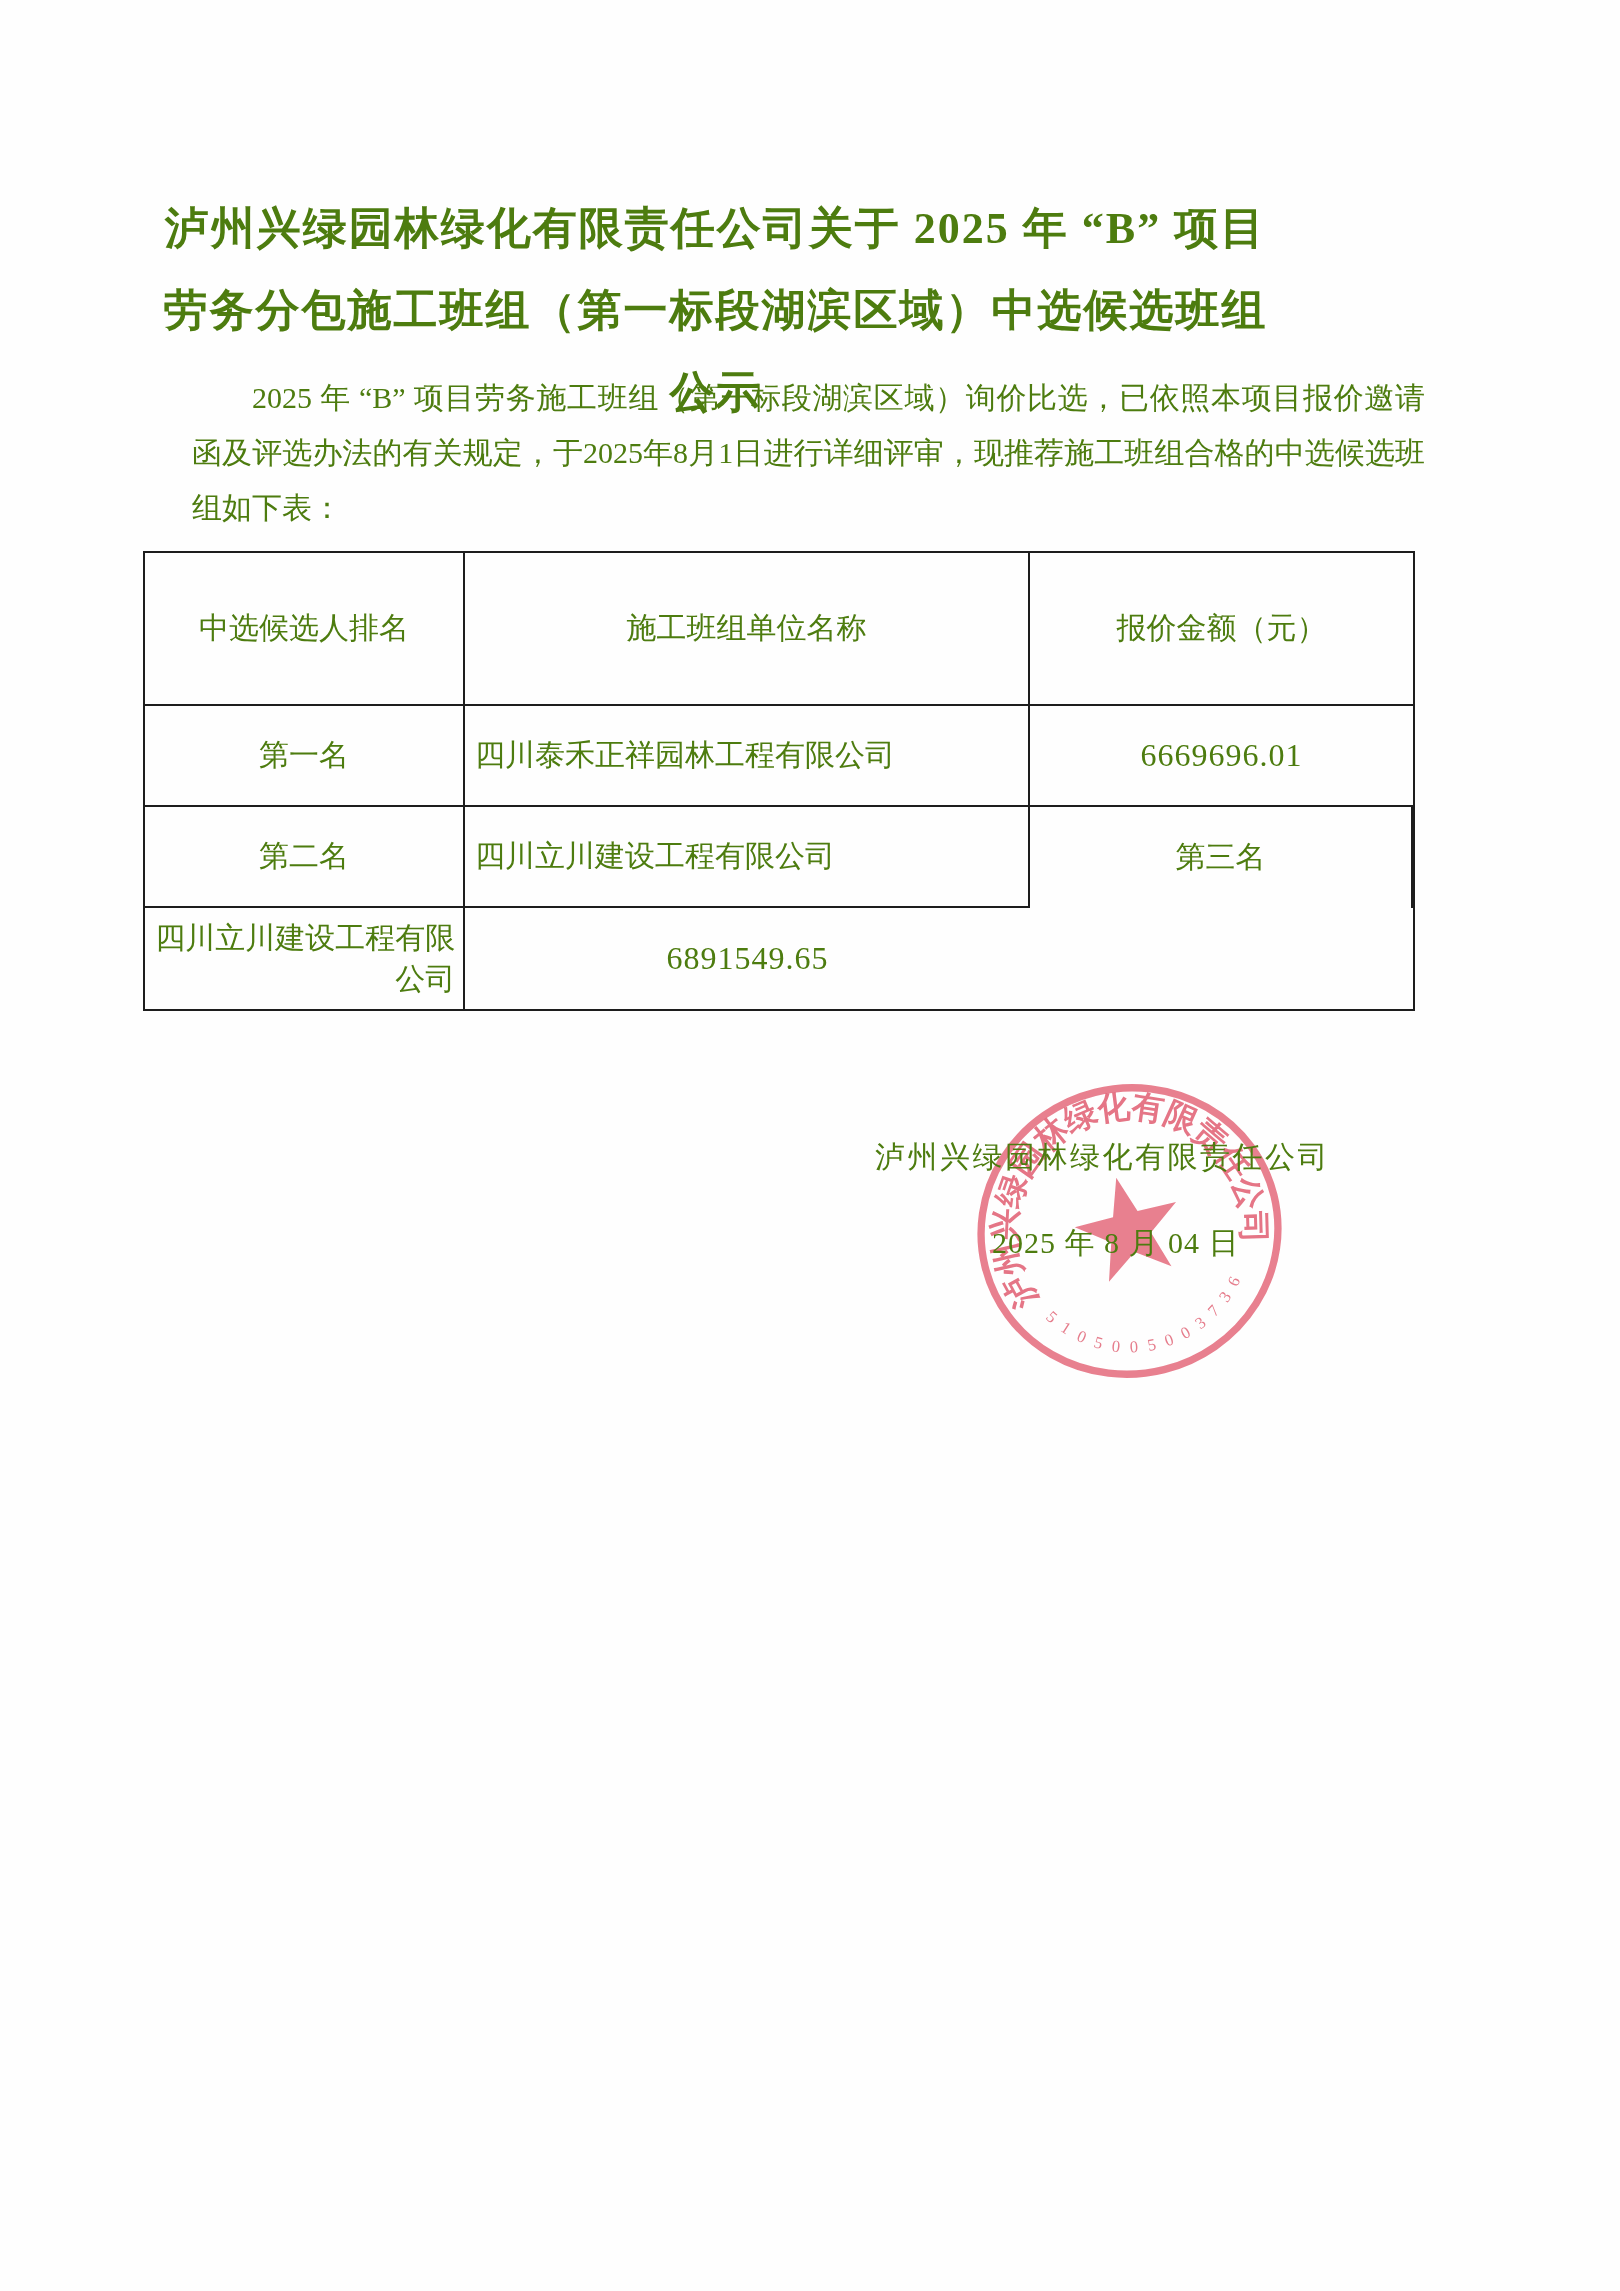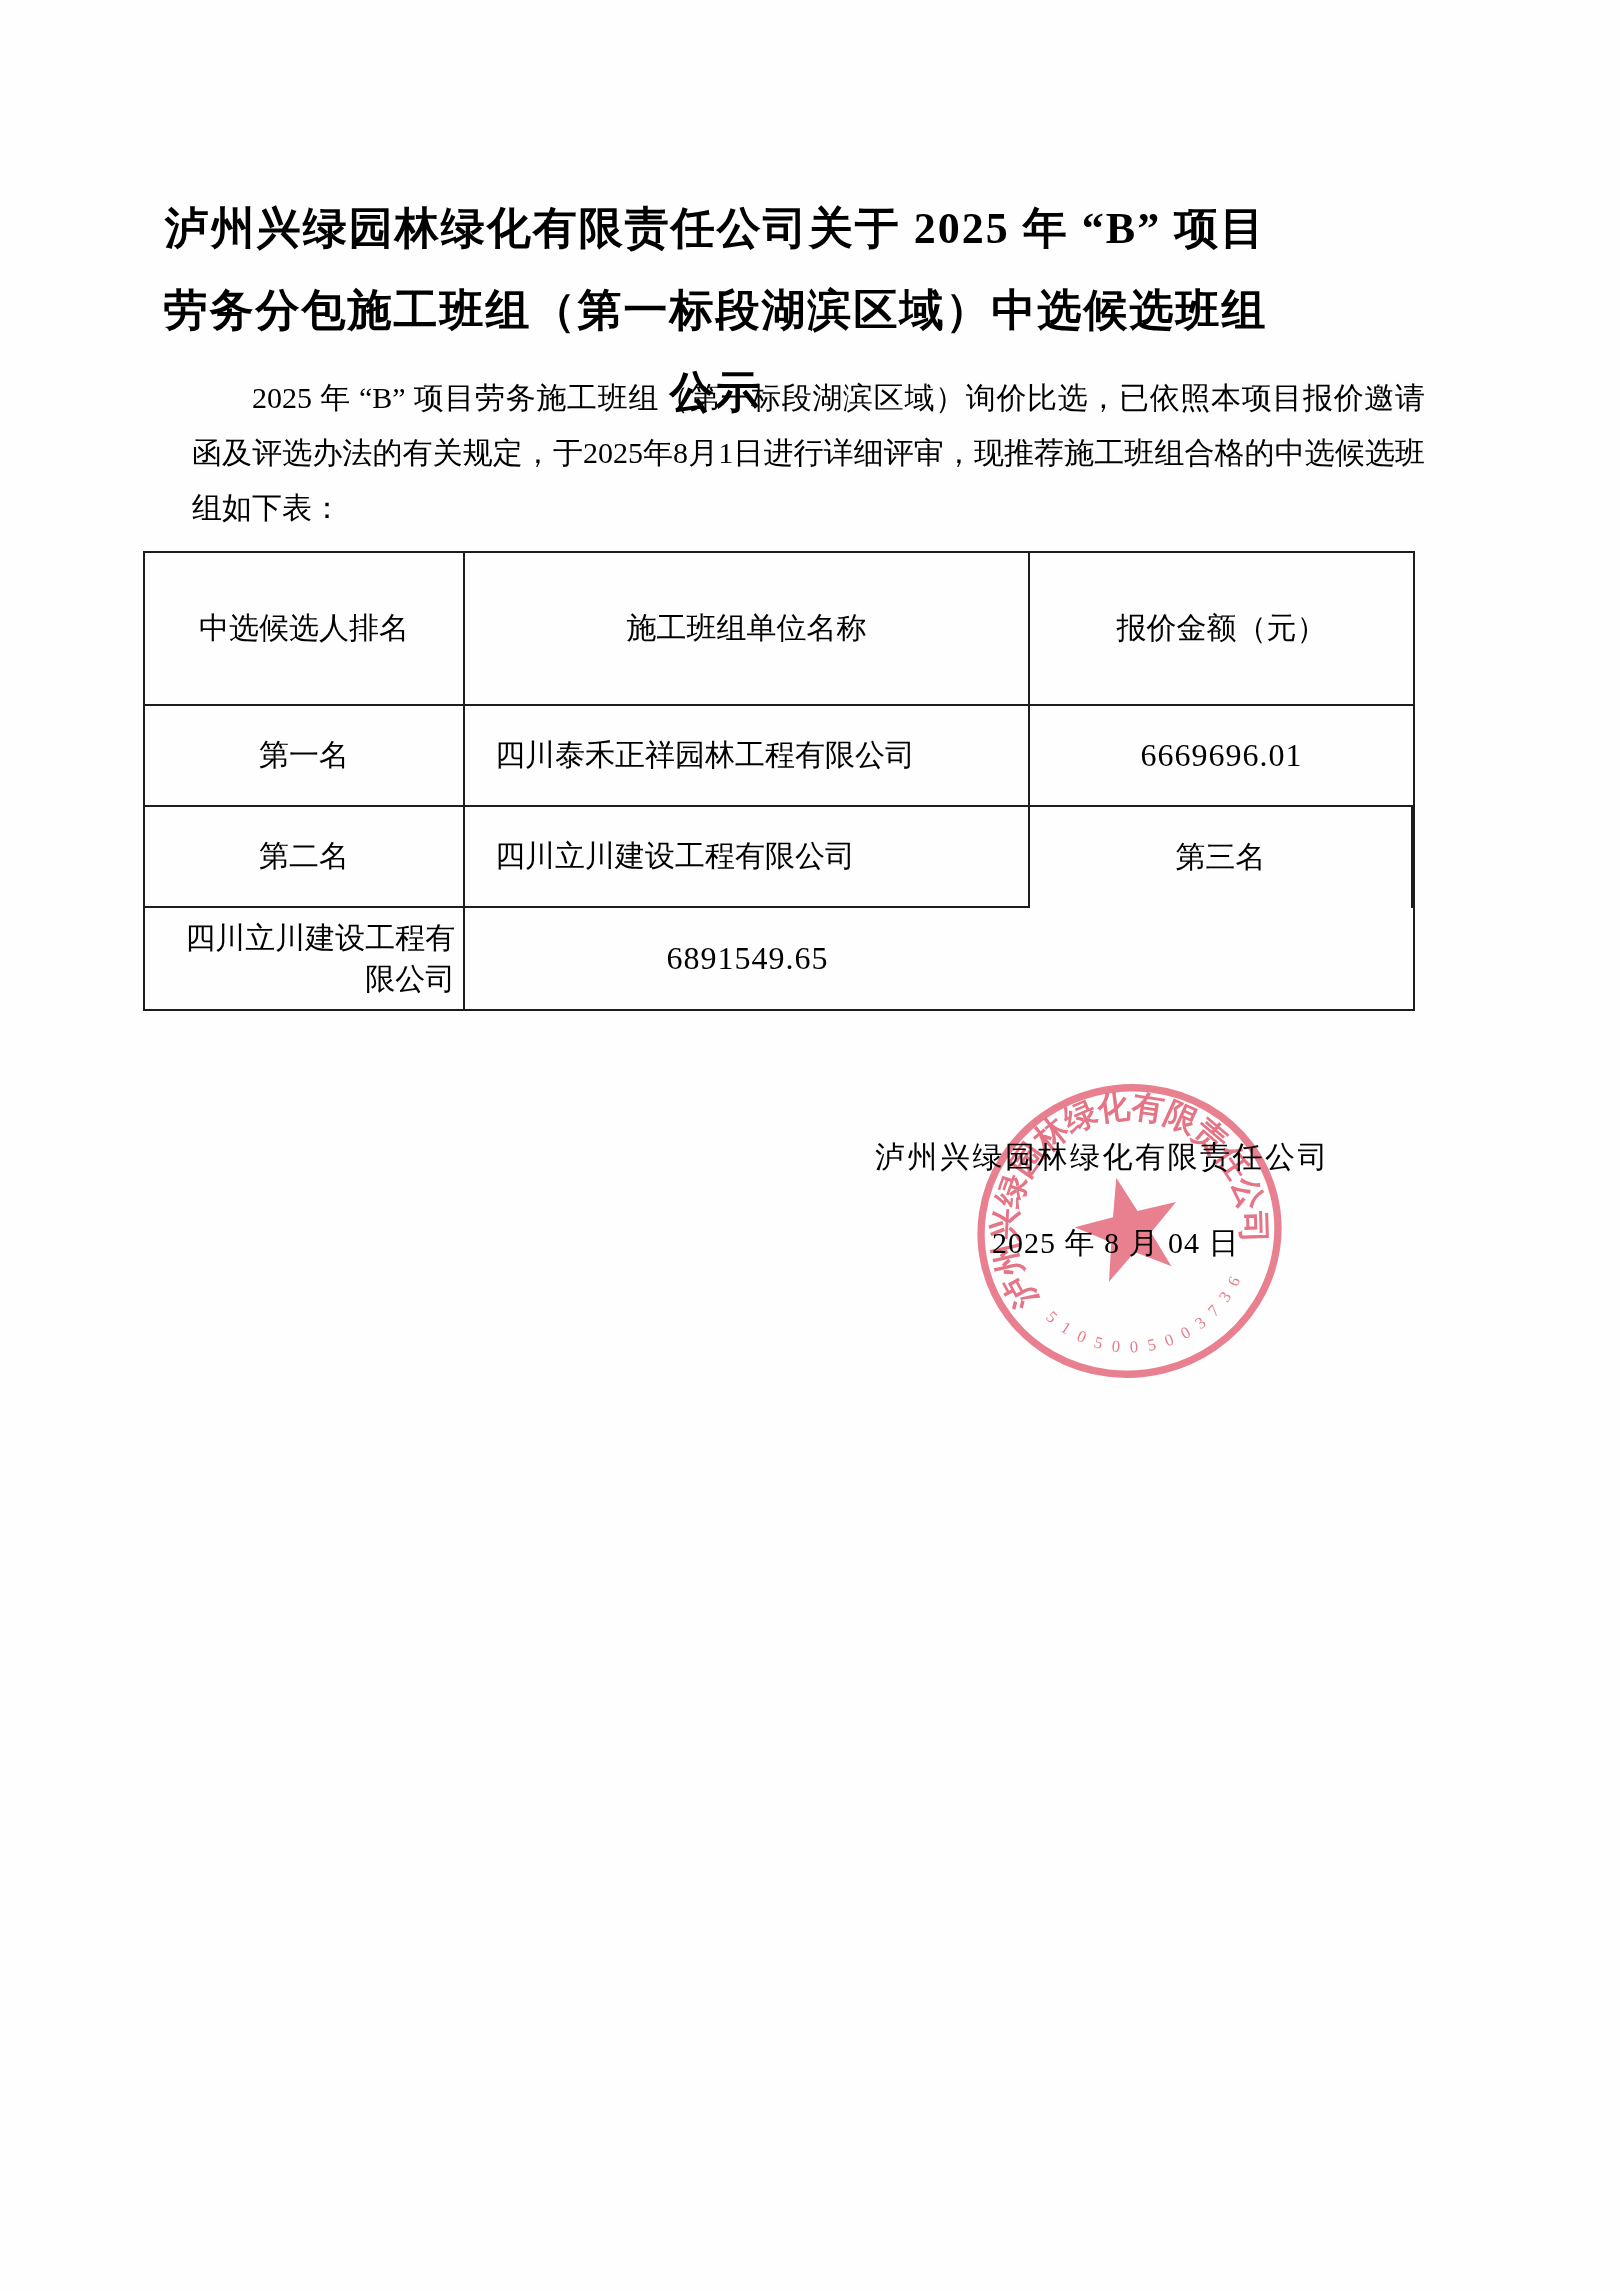--- a/index.html
+++ b/index.html
@@ -3,21 +3,21 @@
 <meta charset="utf-8">
 <style>
   html,body{margin:0;padding:0;background:#9a9a9a;}
   .page{
     position:relative;
     width:1620px;height:2292px;
     margin:0 auto;
     background:#fefefe;
     overflow:hidden;
     font-family:"Liberation Serif","DejaVu Serif",serif;
-    color:#000000;
+    color:#4d7c0f;
   }
   .doc-title{
     position:absolute;left:147px;width:1137px;top:188px;
     text-align:center;font-size:44px;font-weight:bold;
     line-height:82px;letter-spacing:2px;
   }
   .body-paragraph{
     position:absolute;left:192px;width:1233px;top:370px;
     font-size:30px;line-height:55px;
     text-align:justify;text-indent:2em;
@@ -31,21 +31,21 @@
     font-size:30px;
   }
   .cell{
     border-right:2px solid #1d1d1d;
     border-bottom:2.9px solid #1d1d1d;
     display:flex;align-items:center;justify-content:center;
     padding:0 7.8px;box-sizing:border-box;text-align:right;
   }
   .cell.last-col{border-right:none;}
   .cell.last-row{border-bottom:none;}
-  .cell.unit{justify-content:flex-start;padding-left:30px;}
+  .cell.unit{justify-content:flex-start;padding-left:10px;}
   .cell.amount{font-size:32px;letter-spacing:1px;}
   .sig-company{
     position:absolute;left:875px;top:1137px;width:470px;
     font-size:30px;letter-spacing:2.5px;z-index:3;
   }
   .sig-date{
     position:absolute;left:992px;top:1223px;width:314px;
     font-size:30px;letter-spacing:1px;z-index:3;
   }
   .seal{

